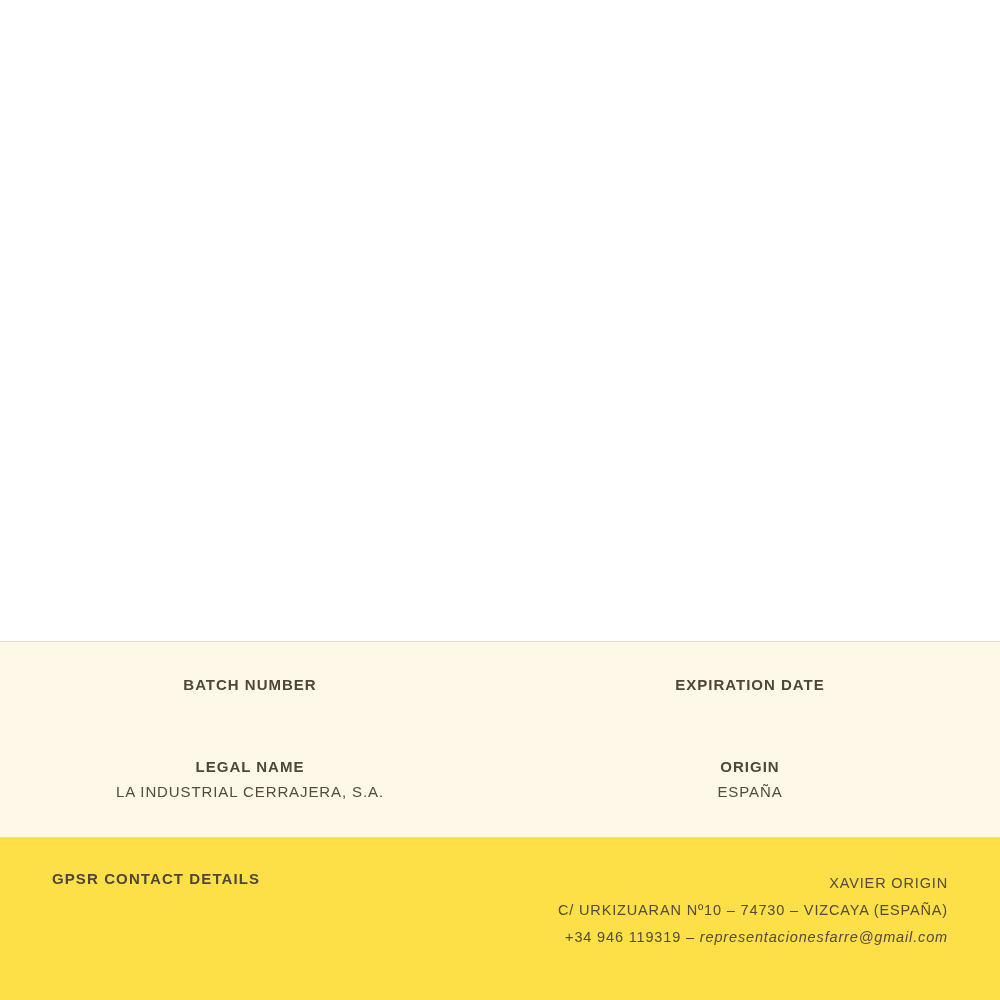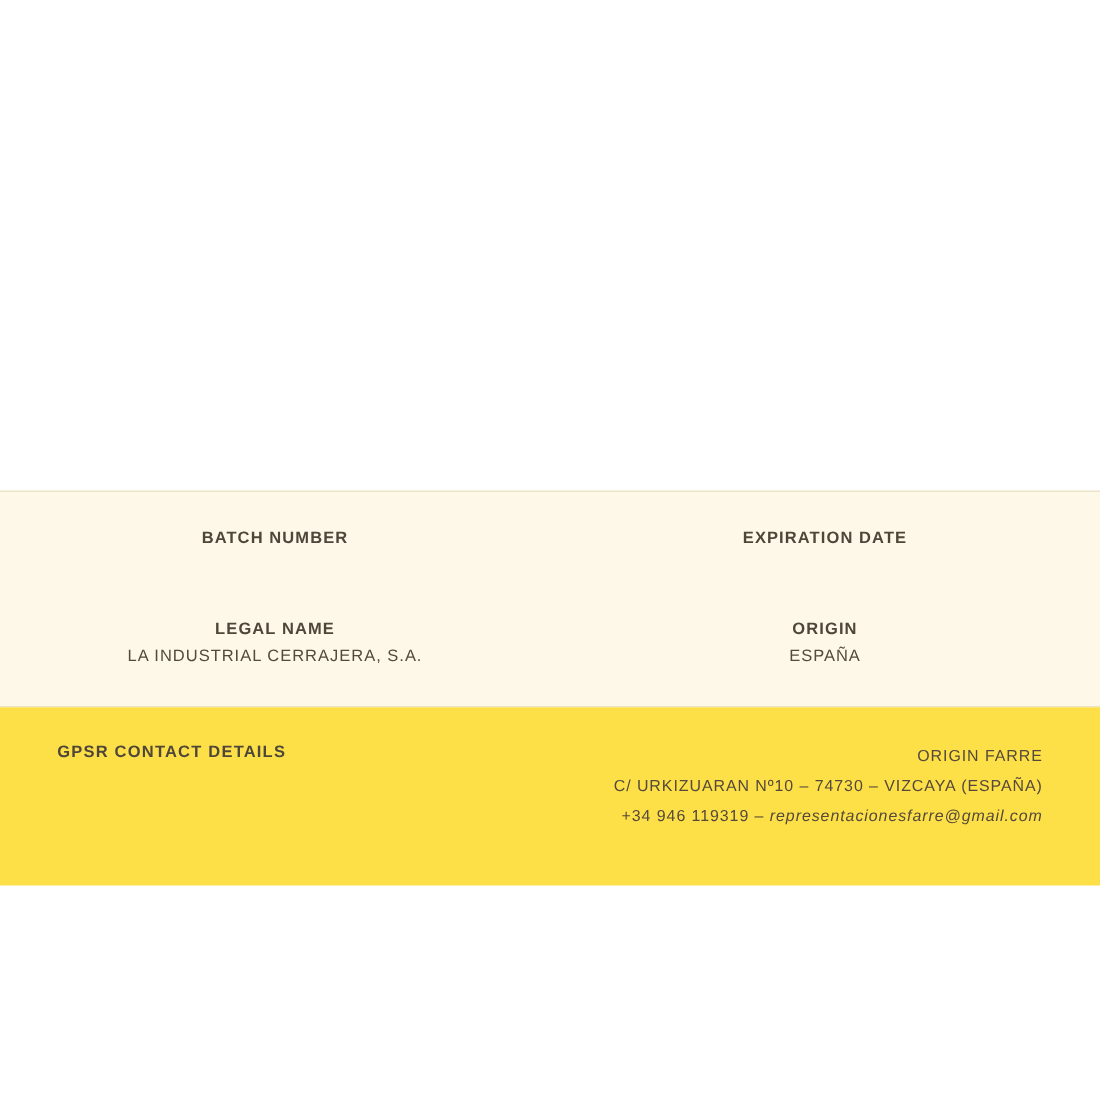--- a/index.html
+++ b/index.html
@@ -11,21 +11,21 @@
     height: 1000px;
     background: #ffffff;
     font-family: "Liberation Sans", sans-serif;
     color: #4a4034;
     overflow: hidden;
   }
 
   .page {
     position: relative;
     width: 1000px;
-    height: 805px;
+    height: 1000px;
     display: flex;
     flex-direction: column;
   }
 
   
   .content-area {
     flex: 1 1 auto;
     background: #ffffff;
   }
 
@@ -139,19 +139,19 @@
         <div class="field-label">ORIGIN</div>
         <div class="field-value">ESPAÑA</div>
       </div>
     </div>
 
   </div>
 
   <div class="gpsr-band">
     <div class="gpsr-title">GPSR CONTACT DETAILS</div>
     <div class="gpsr-details">
-      <div class="gpsr-line">ORIGIN FARRE</div>
+      <div class="gpsr-line">XAVIER ORIGIN</div>
       <div class="gpsr-line">C/ URKIZUARAN Nº10 – 74730 – VIZCAYA (ESPAÑA)</div>
       <div class="gpsr-line"><span>+34 946 119319 – </span><span class="email">representacionesfarre@gmail.com</span></div>
     </div>
   </div>
 
 </div>
 
 </body></html>

